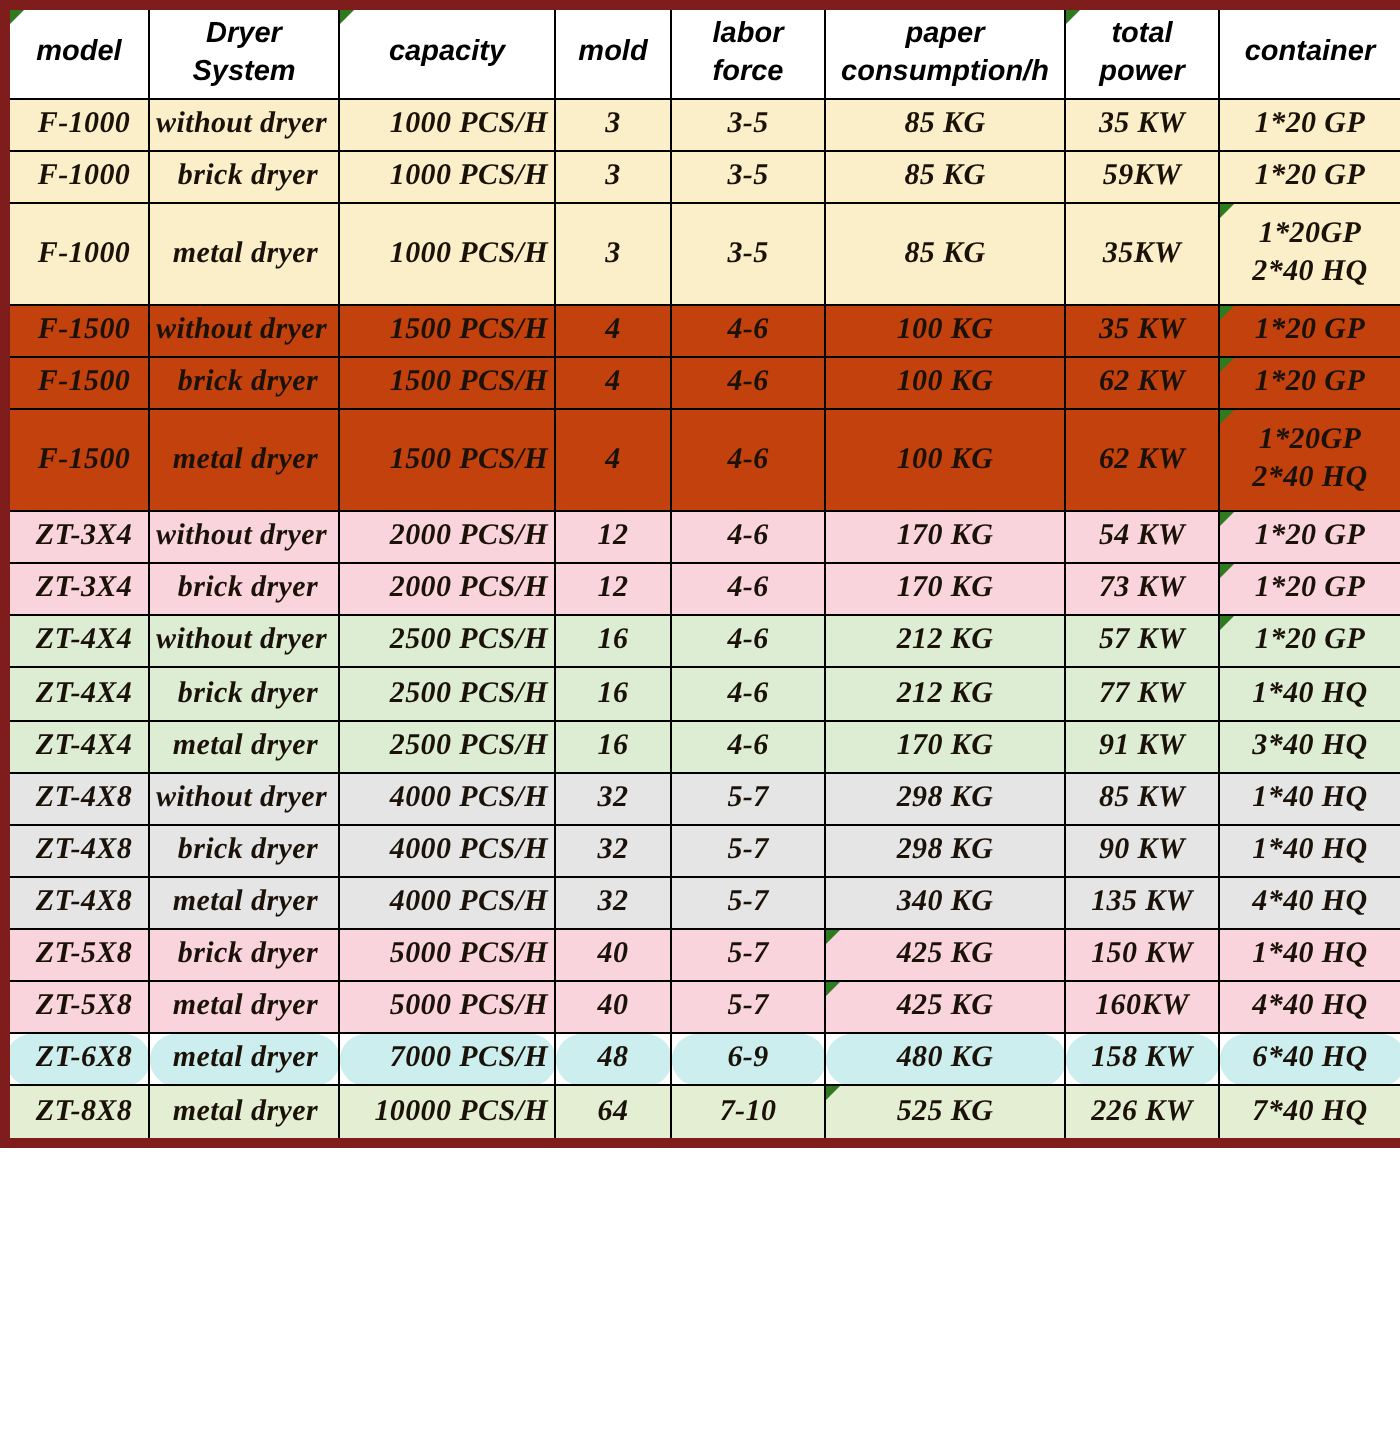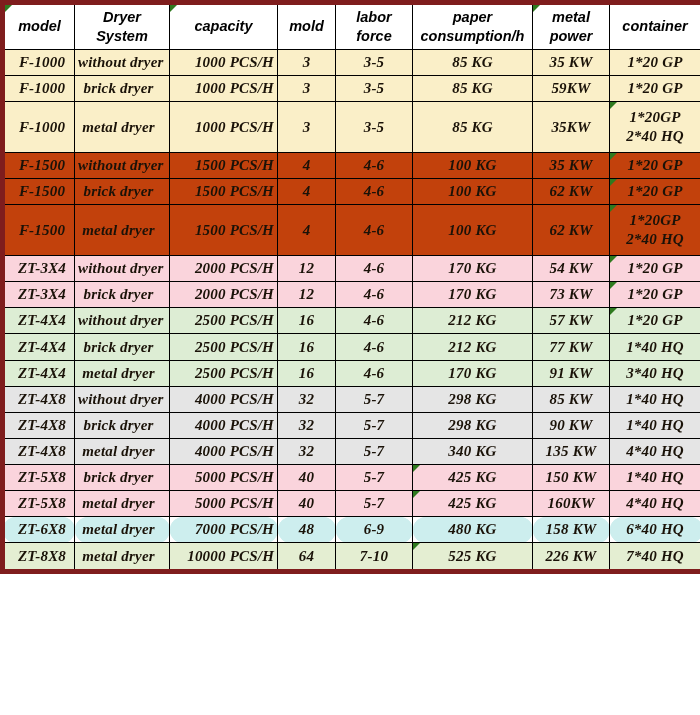--- a/index.html
+++ b/index.html
@@ -48,21 +48,21 @@
 
   
   tbody td {
     font-family: "Liberation Serif", "DejaVu Serif", serif;
     font-weight: bold;
     font-size: 15px;
     color: #1a1208;
     letter-spacing: 0.2px;
   }
   tbody td.col-model { text-align: center; padding-left: 8px; }
-  tbody td.col-dryer { padding-right: 10px; }
+  tbody td.col-dryer { text-align: right; padding-right: 10px; }
   tbody td.col-capacity { text-align: right; }
 
   tbody td .cell-line { display: block; line-height: 1.25; }
 
   
   col.c-model    { width: 72px; }
   col.c-dryer    { width: 95px; }
   col.c-capacity { width: 108px; }
   col.c-mold     { width: 58px; }
   col.c-labor    { width: 77px; }
@@ -125,21 +125,21 @@
         <th class="hdr-labor">
           <span class="hdr-line">labor</span>
           <span class="hdr-line">force</span>
         </th>
         <th class="hdr-paper">
           <span class="hdr-line">paper</span>
           <span class="hdr-line">consumption/h</span>
         </th>
         <th class="hdr-power">
           <span class="cmt"></span>
-          <span class="hdr-line">metal</span>
+          <span class="hdr-line">total</span>
           <span class="hdr-line">power</span>
         </th>
         <th class="hdr-container">
           <span class="hdr-line">container</span>
         </th>
       </tr>
   </thead>
   <tbody>
       <tr class="tint-cream">
         <td class="col-model tint-cream">

